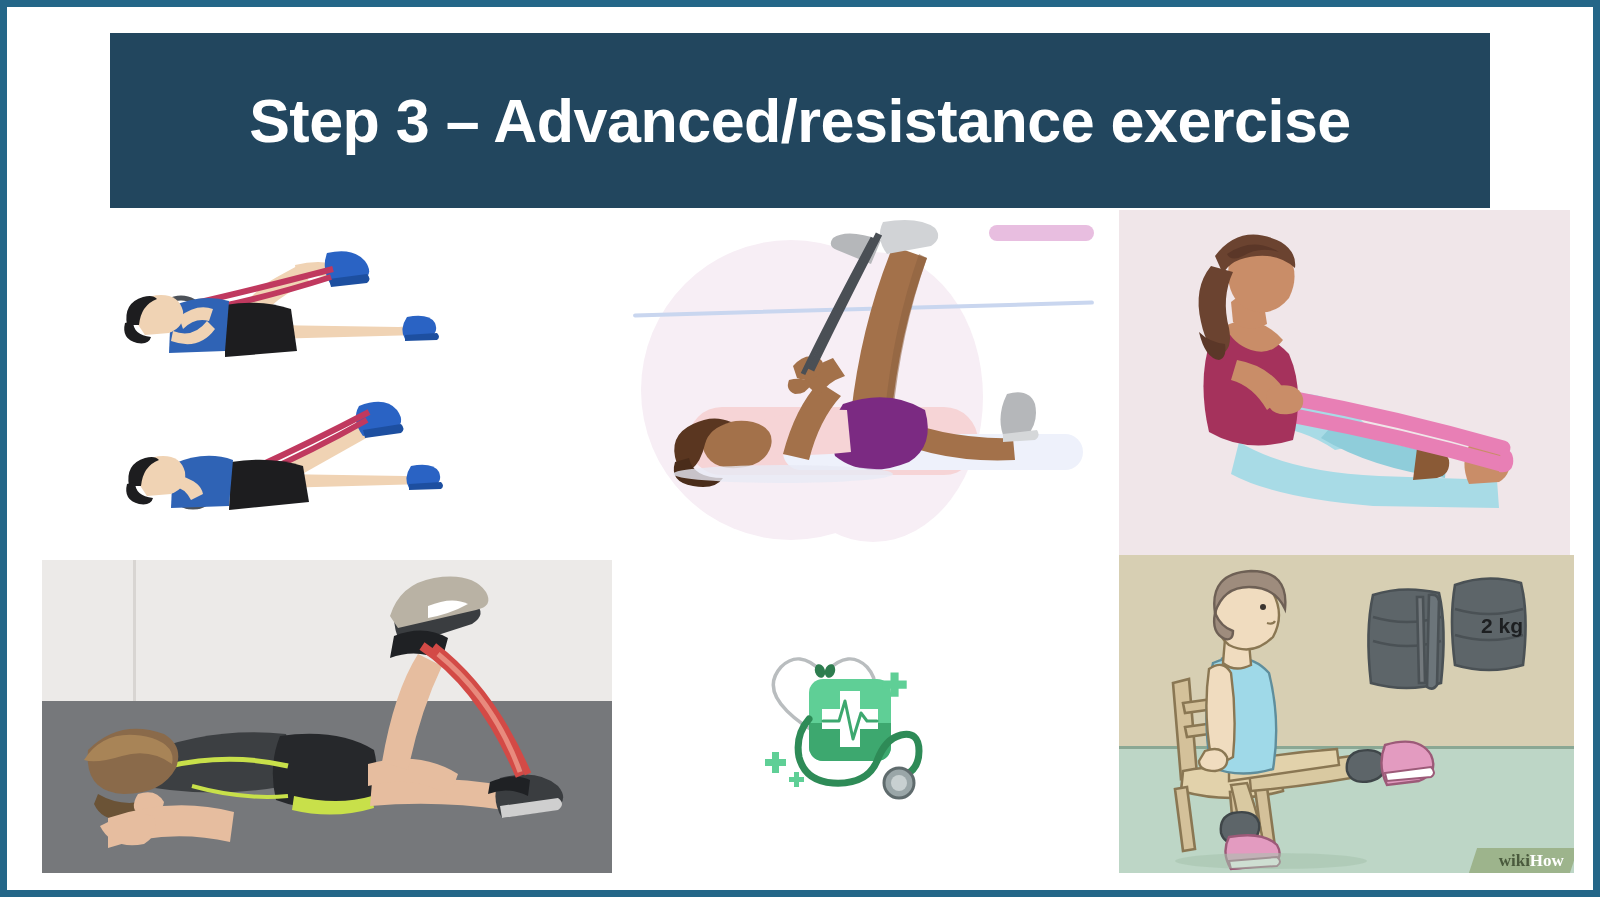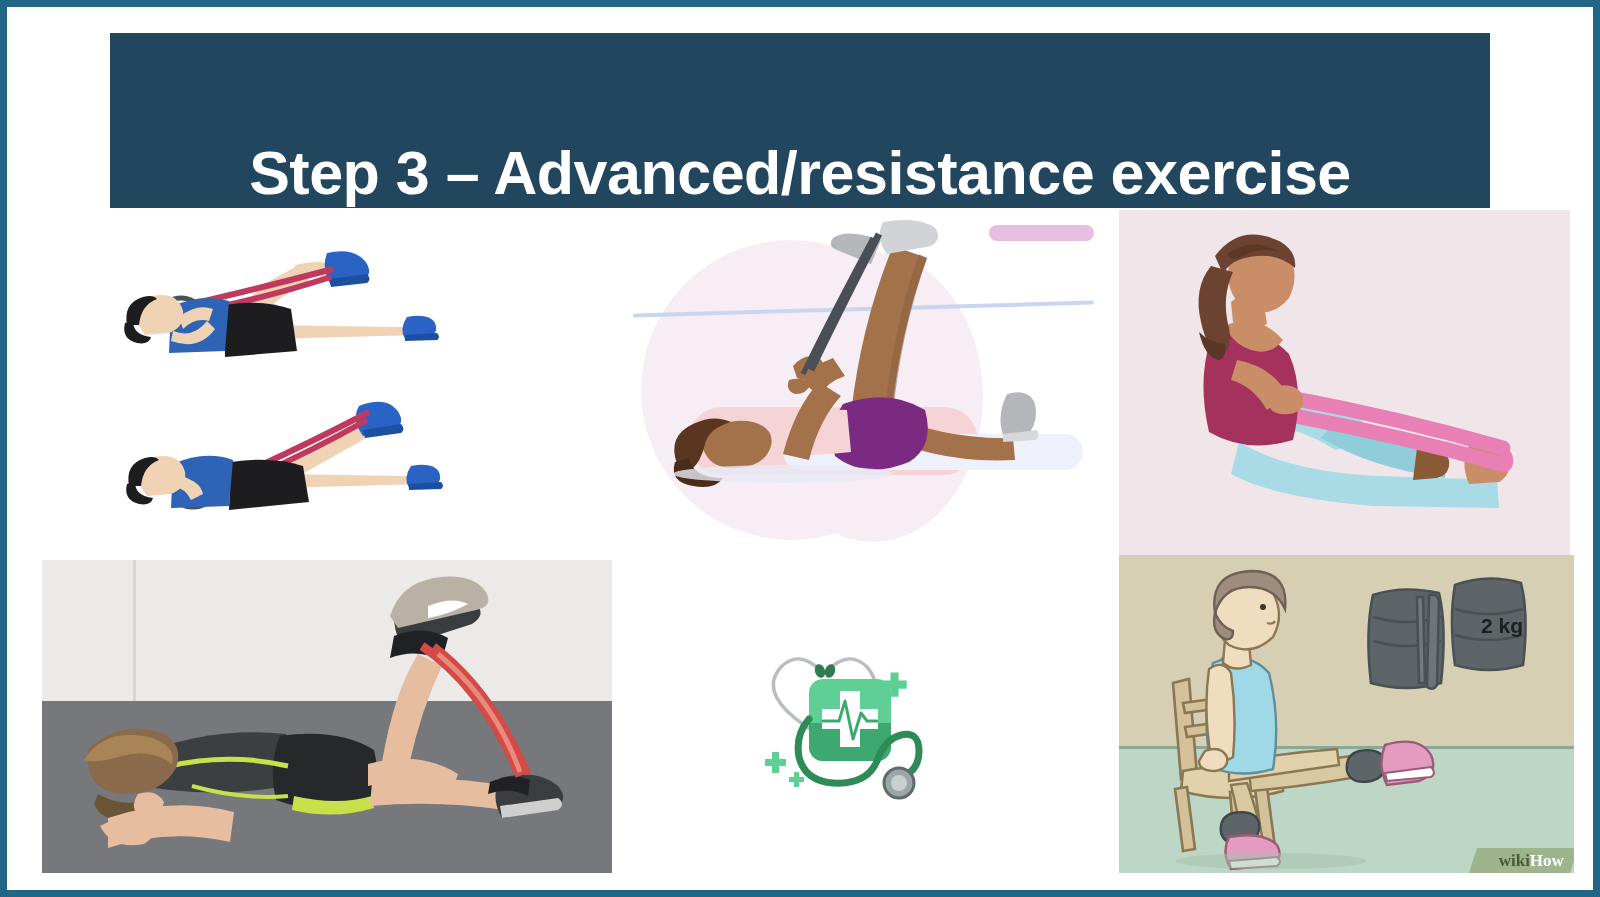--- a/index.html
+++ b/index.html
@@ -23,21 +23,21 @@
 
   
   #title-banner {
     position: absolute;
     left: 103px;
     top: 26px;
     width: 1380px;
     height: 175px;
     background: #22465e;
     display: flex;
-    align-items: flex-end;
+    align-items: center;
     justify-content: center;
   }
   #title-text {
     color: #ffffff;
     font-size: 61px;
     font-weight: bold;
     letter-spacing: -0.5px;
     white-space: nowrap;
     font-family: "Liberation Sans", sans-serif;
   }

